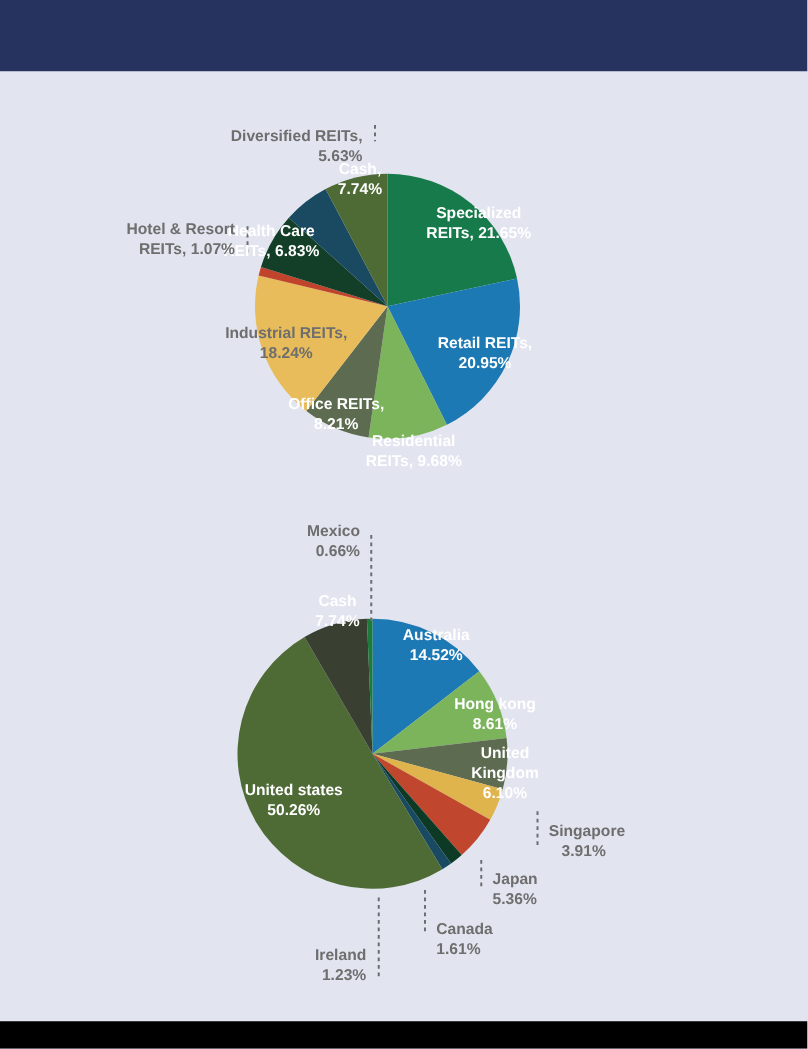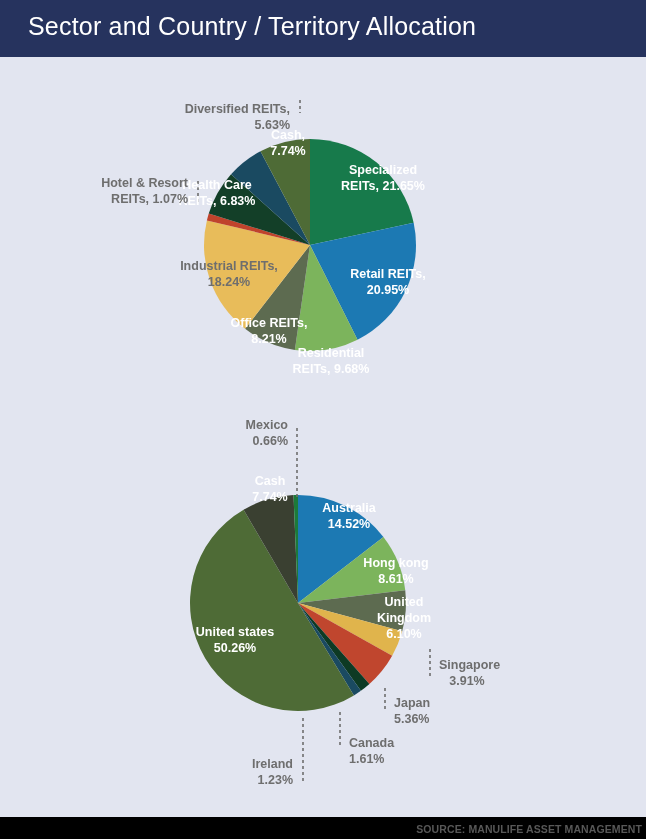--- a/index.html
+++ b/index.html
@@ -49,21 +49,20 @@
     fill: #6e6e6e;
   }
   .leader { stroke: #6e6e6e; stroke-width: 1.6; stroke-dasharray: 3 3; fill: none; }
 </style>
 </head>
 <body>
 
 <div id="page">
 
   <div id="header-bar"></div>
-  <div id="header-title">Sector and Country / Territory Allocation</div>
 
   <svg class="chart-svg" id="pie1-svg" width="646" height="420" viewBox="0 0 646 420">
     <g id="pie1-slices">
         <path d="M 310 245 L 310 139 A 106 106 0 0 1 413.66051002205654 222.8527956173444 Z" fill="#177a4b"></path>
         <path d="M 310 245 L 413.66051002205654 222.8527956173444 A 106 106 0 0 1 357.52862090554333 339.747190960034 Z" fill="#1c79b3"></path>
         <path d="M 310 245 L 357.52862090554333 339.747190960034 A 106 106 0 0 1 294.8666840983703 349.9141684893965 Z" fill="#7cb45c"></path>
         <path d="M 310 245 L 294.8666840983703 349.9141684893965 A 106 106 0 0 1 245.0844908513797 328.7972354673792 Z" fill="#5d6b50"></path>
         <path d="M 310 245 L 245.0844908513797 328.7972354673792 A 106 106 0 0 1 206.89777408160592 220.38433403963182 Z" fill="#e8bc5a"></path>
         <path d="M 310 245 L 206.89777408160592 220.38433403963182 A 106 106 0 0 1 208.7843582568559 213.51359235283414 Z" fill="#c0432c"></path>
         <path d="M 310 245 L 208.7843582568559 213.51359235283414 A 106 106 0 0 1 231.06345167206035 174.25382456930376 Z" fill="#133f28"></path>
@@ -171,15 +170,14 @@
       <text class="outlabel" x="349" y="747" text-anchor="start">Canada</text>
       <text class="outlabel" x="349" y="763" text-anchor="start">1.61%</text>
     </g>
     <g>
       <text class="outlabel" x="293" y="768" text-anchor="end">Ireland</text>
       <text class="outlabel" x="293" y="784" text-anchor="end">1.23%</text>
     </g>
   </svg>
 
   <div id="footer-bar"></div>
-  <div id="footer-src">SOURCE: MANULIFE ASSET MANAGEMENT</div>
 
 </div>
 
 </body></html>

